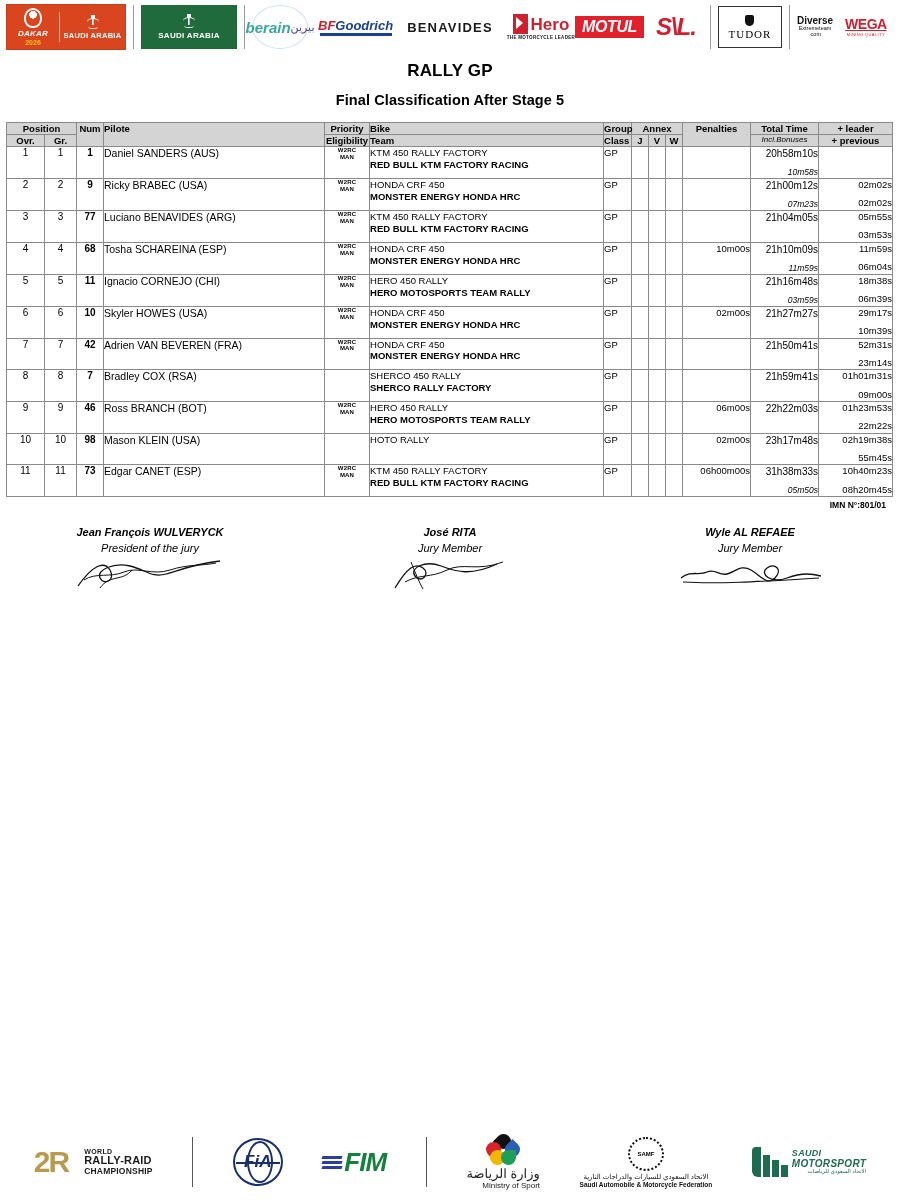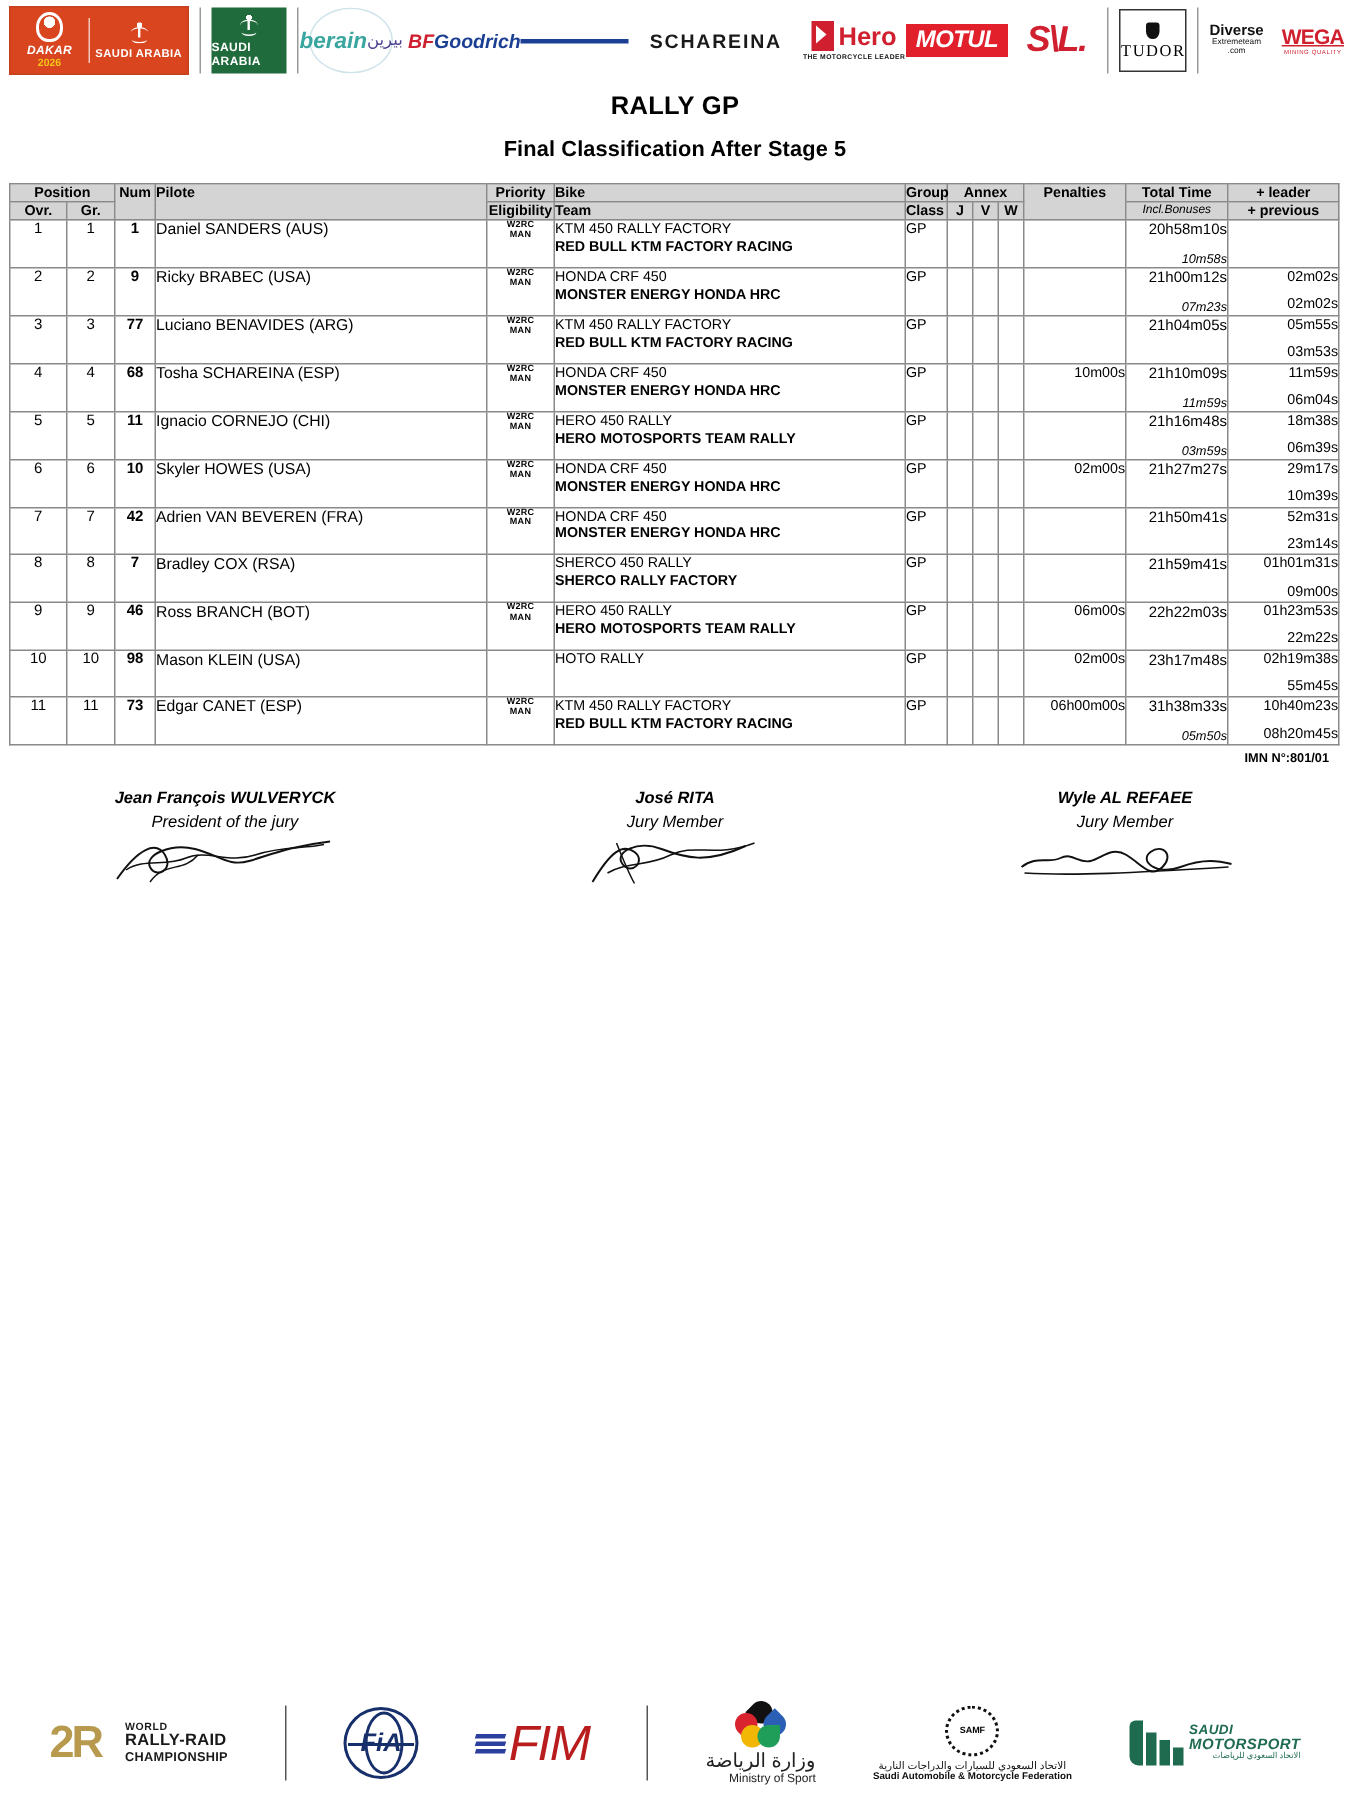--- a/index.html
+++ b/index.html
@@ -60,21 +60,21 @@
     display:flex;flex-direction:column;align-items:center;justify-content:center;gap:3px;
   }
   .sa-green .dakar-sa{font-size:8px;}
 
   
   .logo{display:flex;align-items:center;justify-content:center;flex:none;}
   .berain{width:56px;height:44px;display:flex;align-items:center;justify-content:center;
     border-radius:50%;box-shadow:inset 0 0 0 1px #cfe4ea;}
   .berain-top{color:#3aa6a0;font-size:15px;font-weight:bold;font-style:italic;line-height:1;}
   .berain-bot{color:#4b3f8f;font-size:11px;line-height:1;margin-top:1px;}
-  .bfg{display:flex;align-items:center;}
+  .bfg{display:flex;flex-direction:column;align-items:center;}
   .bfg-txt{font-size:13px;font-weight:bold;font-style:italic;color:#1b3f93;line-height:1;}
   .bfg-txt .red{color:#d0202f;}
   .bfg-bar{width:72px;height:3px;background:#1b3f93;margin-top:1px;}
   .defender{font-size:13px;font-weight:bold;letter-spacing:1.2px;color:#1a1a1a;}
   .hero{display:flex;flex-direction:column;align-items:center;}
   .hero-row{display:flex;align-items:center;gap:3px;}
   .hero-mark{width:15px;height:20px;background:#d0202f;position:relative;}
   .hero-mark:after{content:"";position:absolute;left:3px;top:3px;border-left:7px solid #fff;border-top:6px solid transparent;border-bottom:6px solid transparent;}
   .hero-txt{font-size:17px;font-weight:bold;color:#d0202f;line-height:1;}
   .hero-sub{font-size:4.5px;font-weight:bold;color:#111;letter-spacing:.3px;margin-top:1px;}
@@ -153,21 +153,21 @@
     border:2.5px solid #17306b;
     display:flex;align-items:center;justify-content:center;
     position:relative;background:#fff;
   }
   .fia-globe:before{content:"";position:absolute;left:50%;top:1px;bottom:1px;width:22px;margin-left:-11px;border:2px solid #17306b;border-radius:50%;}
   .fia-globe:after{content:"";position:absolute;left:1px;right:1px;top:50%;height:0;border-top:2px solid #17306b;}
   .fia-txt{font-size:17px;font-weight:bold;color:#17306b;font-style:italic;z-index:2;}
   .fim{display:flex;align-items:center;gap:2px;}
   .fim-lines{display:flex;flex-direction:column;gap:2px;}
   .fim-lines i{display:block;width:20px;height:3px;background:#2b3f9e;transform:skewX(-18deg);}
-  .fim-txt{font-size:33px;font-weight:normal;font-style:italic;color:#b91c1c;letter-spacing:-1px;}
+  .fim-txt{font-size:26px;font-weight:bold;font-style:italic;color:#15803d;letter-spacing:-1px;}
   .mos{display:flex;flex-direction:column;align-items:center;}
   .mos-flower{width:34px;height:30px;position:relative;}
   .mos-flower i{position:absolute;width:15px;height:15px;border-radius:50% 50% 50% 0;}
   .mos-ar{font-size:13px;color:#222;margin-top:2px;direction:rtl;}
   .mos-en{font-size:8px;color:#222;padding-left:16px;}
   .samf{display:flex;flex-direction:column;align-items:center;}
   .samf-circ{width:32px;height:30px;border-radius:50%;border:2px dotted #111;display:flex;align-items:center;justify-content:center;font-size:6px;font-weight:bold;}
   .samf-ar{font-size:7px;color:#111;margin-top:2px;direction:rtl;}
   .samf-en{font-size:6.5px;font-weight:bold;color:#111;}
   .smot{display:flex;align-items:center;gap:4px;}
@@ -210,21 +210,21 @@
   <div class="logo berain">
     <div class="berain-top">berain</div>
     <div class="berain-bot">بيرين</div>
   </div>
 
   <div class="logo bfg" style="margin-left:10px">
     <div class="bfg-txt"><span class="red">BF</span><span>Goodrich</span></div>
     <div class="bfg-bar"></div>
   </div>
 
-  <div class="logo defender" style="margin-left:14px">SCHAREINA</div>
+  <div class="logo defender" style="margin-left:14px">BENAVIDES</div>
 
   <div class="logo hero" style="margin-left:14px">
     <div class="hero-row">
       <span class="hero-mark"></span>
       <span class="hero-txt">Hero</span>
     </div>
     <div class="hero-sub">THE MOTORCYCLE LEADER</div>
   </div>
 
   <div class="logo motul" style="margin-left:0">

